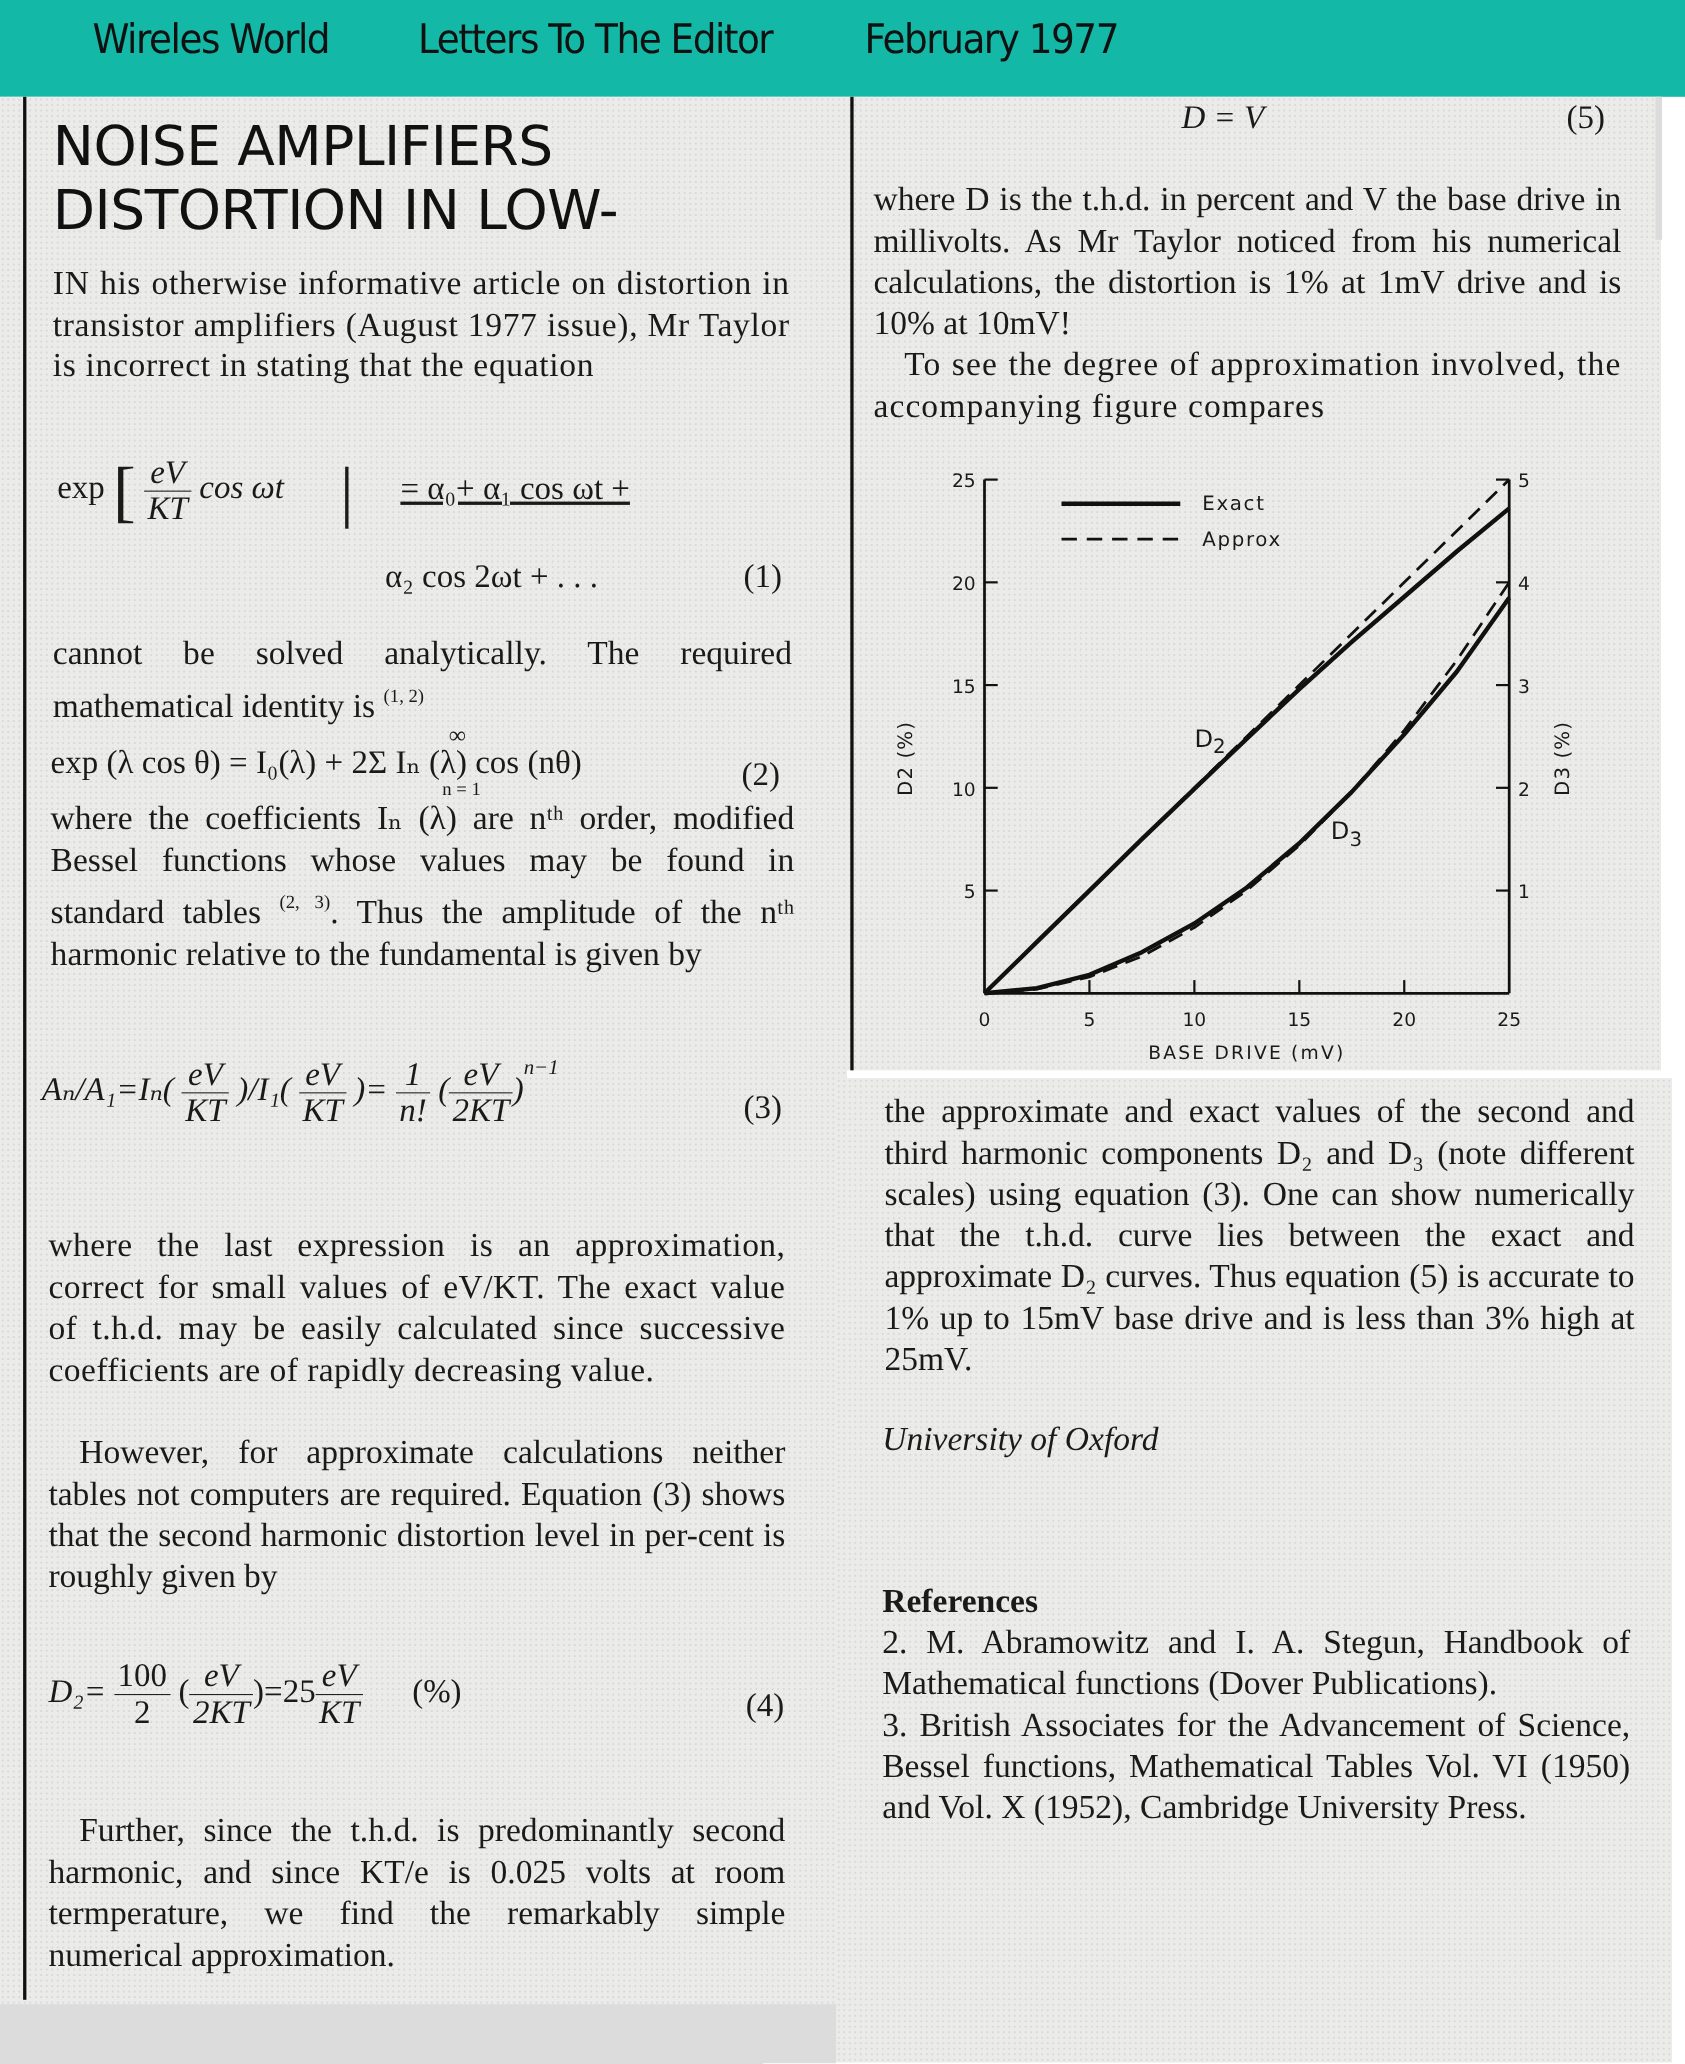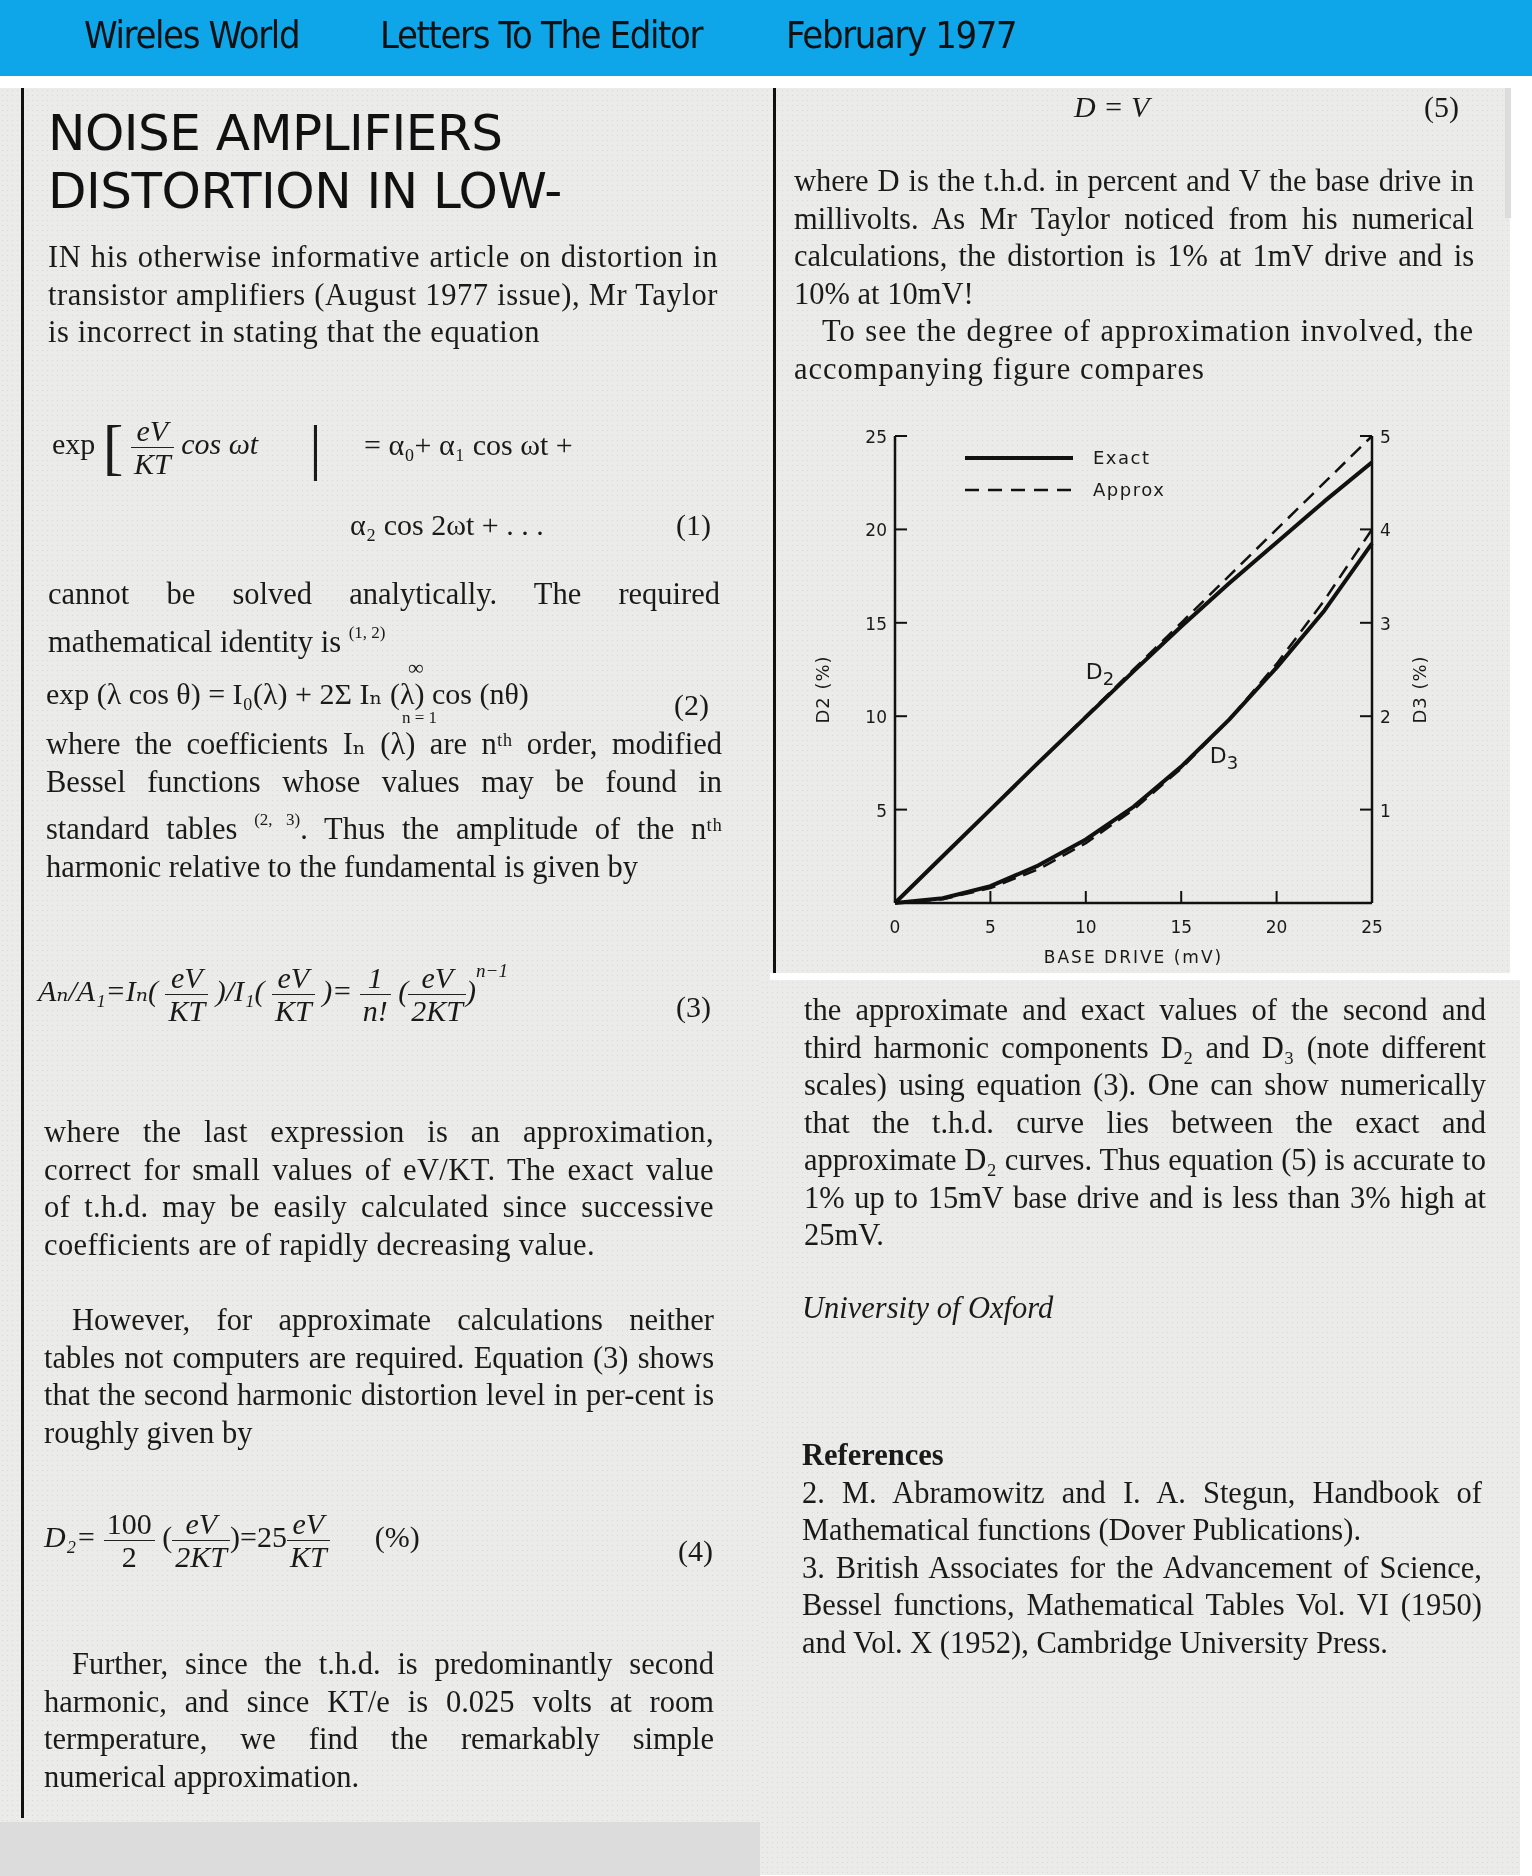--- a/index.html
+++ b/index.html
@@ -3,22 +3,22 @@
 <meta charset="utf-8">
 <style>
   html, body { margin: 0; padding: 0; }
   body {
     width: 1532px; height: 1876px; position: relative; overflow: hidden;
     background: #ffffff;
     font-family: "Liberation Serif", "DejaVu Serif", serif;
     color: #161616;
   }
   .page-header {
-    position: absolute; left: 0; top: 0; width: 1532px; height: 76px;
-    background: #0ea5e9;
+    position: absolute; left: 0; top: 0; width: 1532px; height: 88px;
+    background: #14b8a6;
   }
   .page-header .hdr {
     position: absolute; top: 14px;
     font-family: "DejaVu Sans", "Liberation Sans", sans-serif;
     font-size: 37px; letter-spacing: -1.5px; color: #111; transform: scaleX(0.92); transform-origin: left top;
   }
   .paper {
     position: absolute; background: #ebebe9;
     background-image: radial-gradient(#d8d8d5 0.7px, transparent 0.8px);
     background-size: 5px 5px;
@@ -75,21 +75,21 @@
   <span>exp</span>
   <span style="font-size:62px; vertical-align:-14px; font-weight:100;">[</span>
   <span class="frac" style="font-style:italic;">
     <span class="num">eV</span>
     <span class="den">KT</span>
   </span>
   <i>cos ωt</i>
   <span style="display:inline-block; width:36px;"></span>
   <span style="font-size:62px; vertical-align:-14px;">|</span>
 </div>
-<div class="eq" style="left:364px; top:428px;">= α₀+ α₁ cos ωt +</div>
+<div class="eq" style="left:364px; top:428px;text-decoration:underline;">= α₀+ α₁ cos ωt +</div>
 <div class="eq" style="left:350px; top:508px;text-align:right;">α₂ cos 2ωt + . . .</div>
 <div class="eqnum" style="left:676px; top:508px;">(1)</div>
 
 <div class="para" style="left:48px; top:576px; width:672px;">
   <span>cannot be solved analytically. The required mathematical identity is</span>
   <span class="sup">(1, 2)</span>
 </div>
 
 <div class="eq" style="left:46px; top:676px;">
   <span>exp (λ cos θ) = I₀(λ) + 2Σ Iₙ (λ) cos (nθ)</span>

